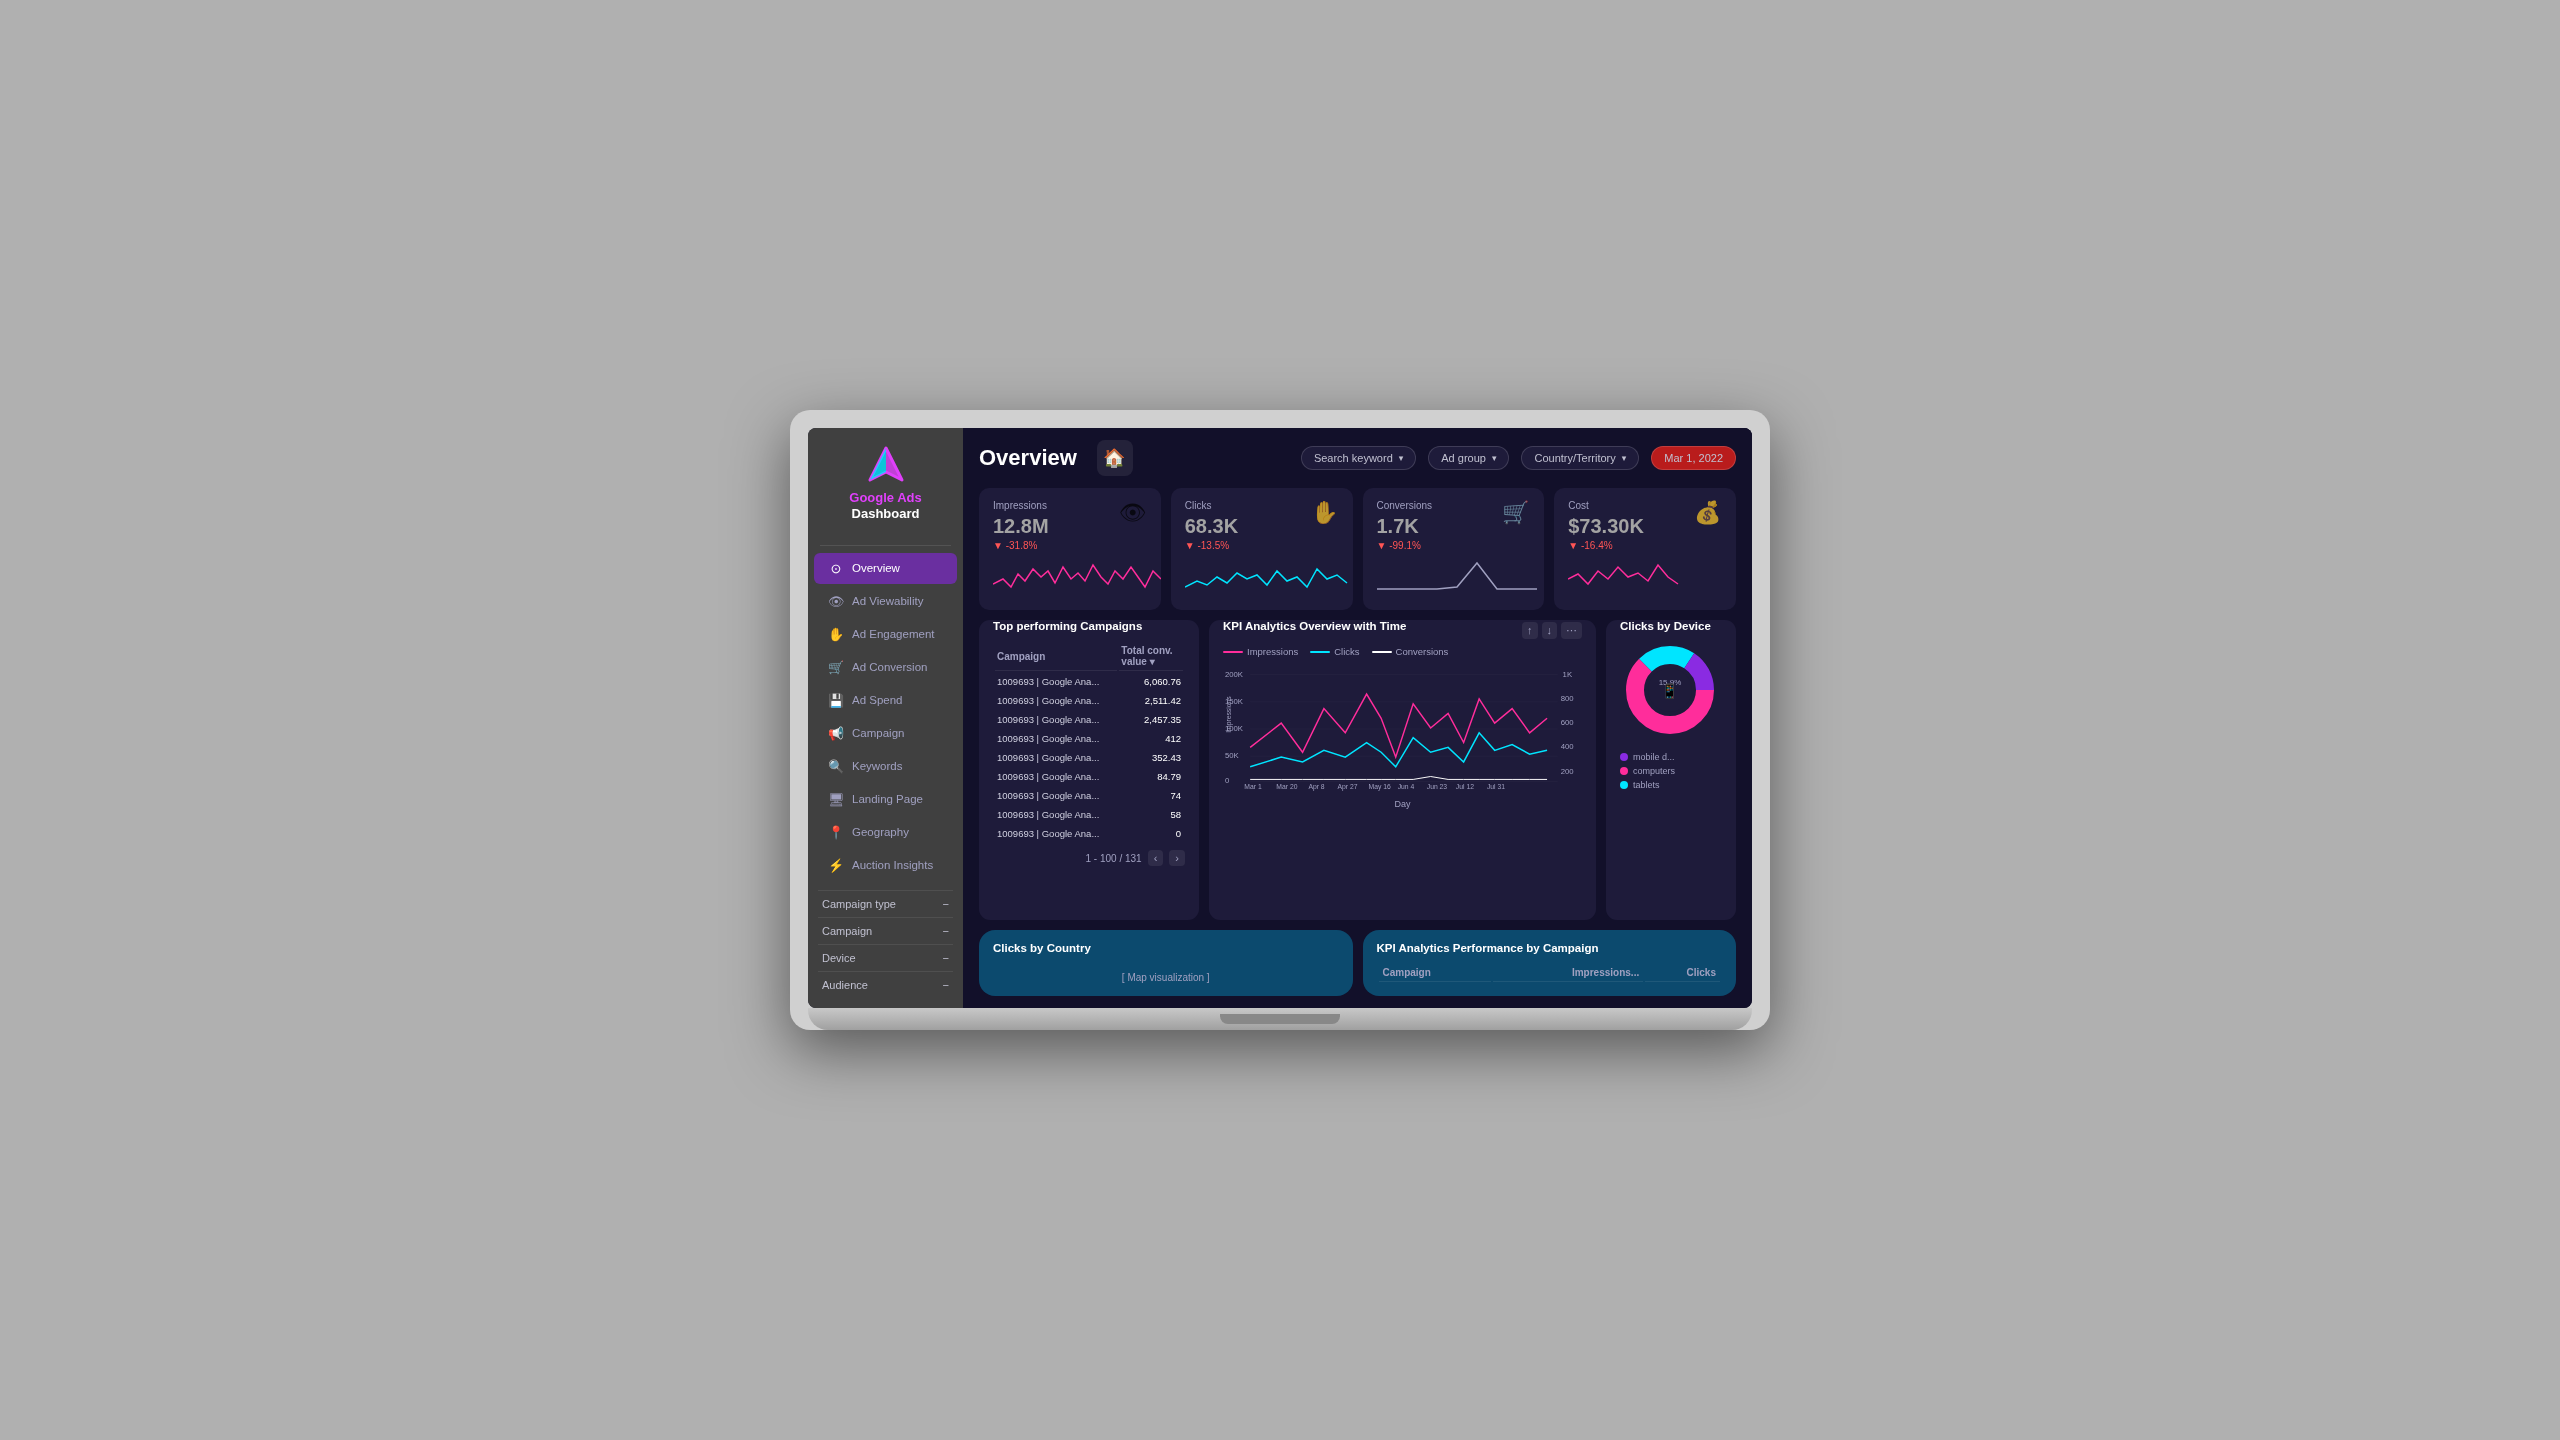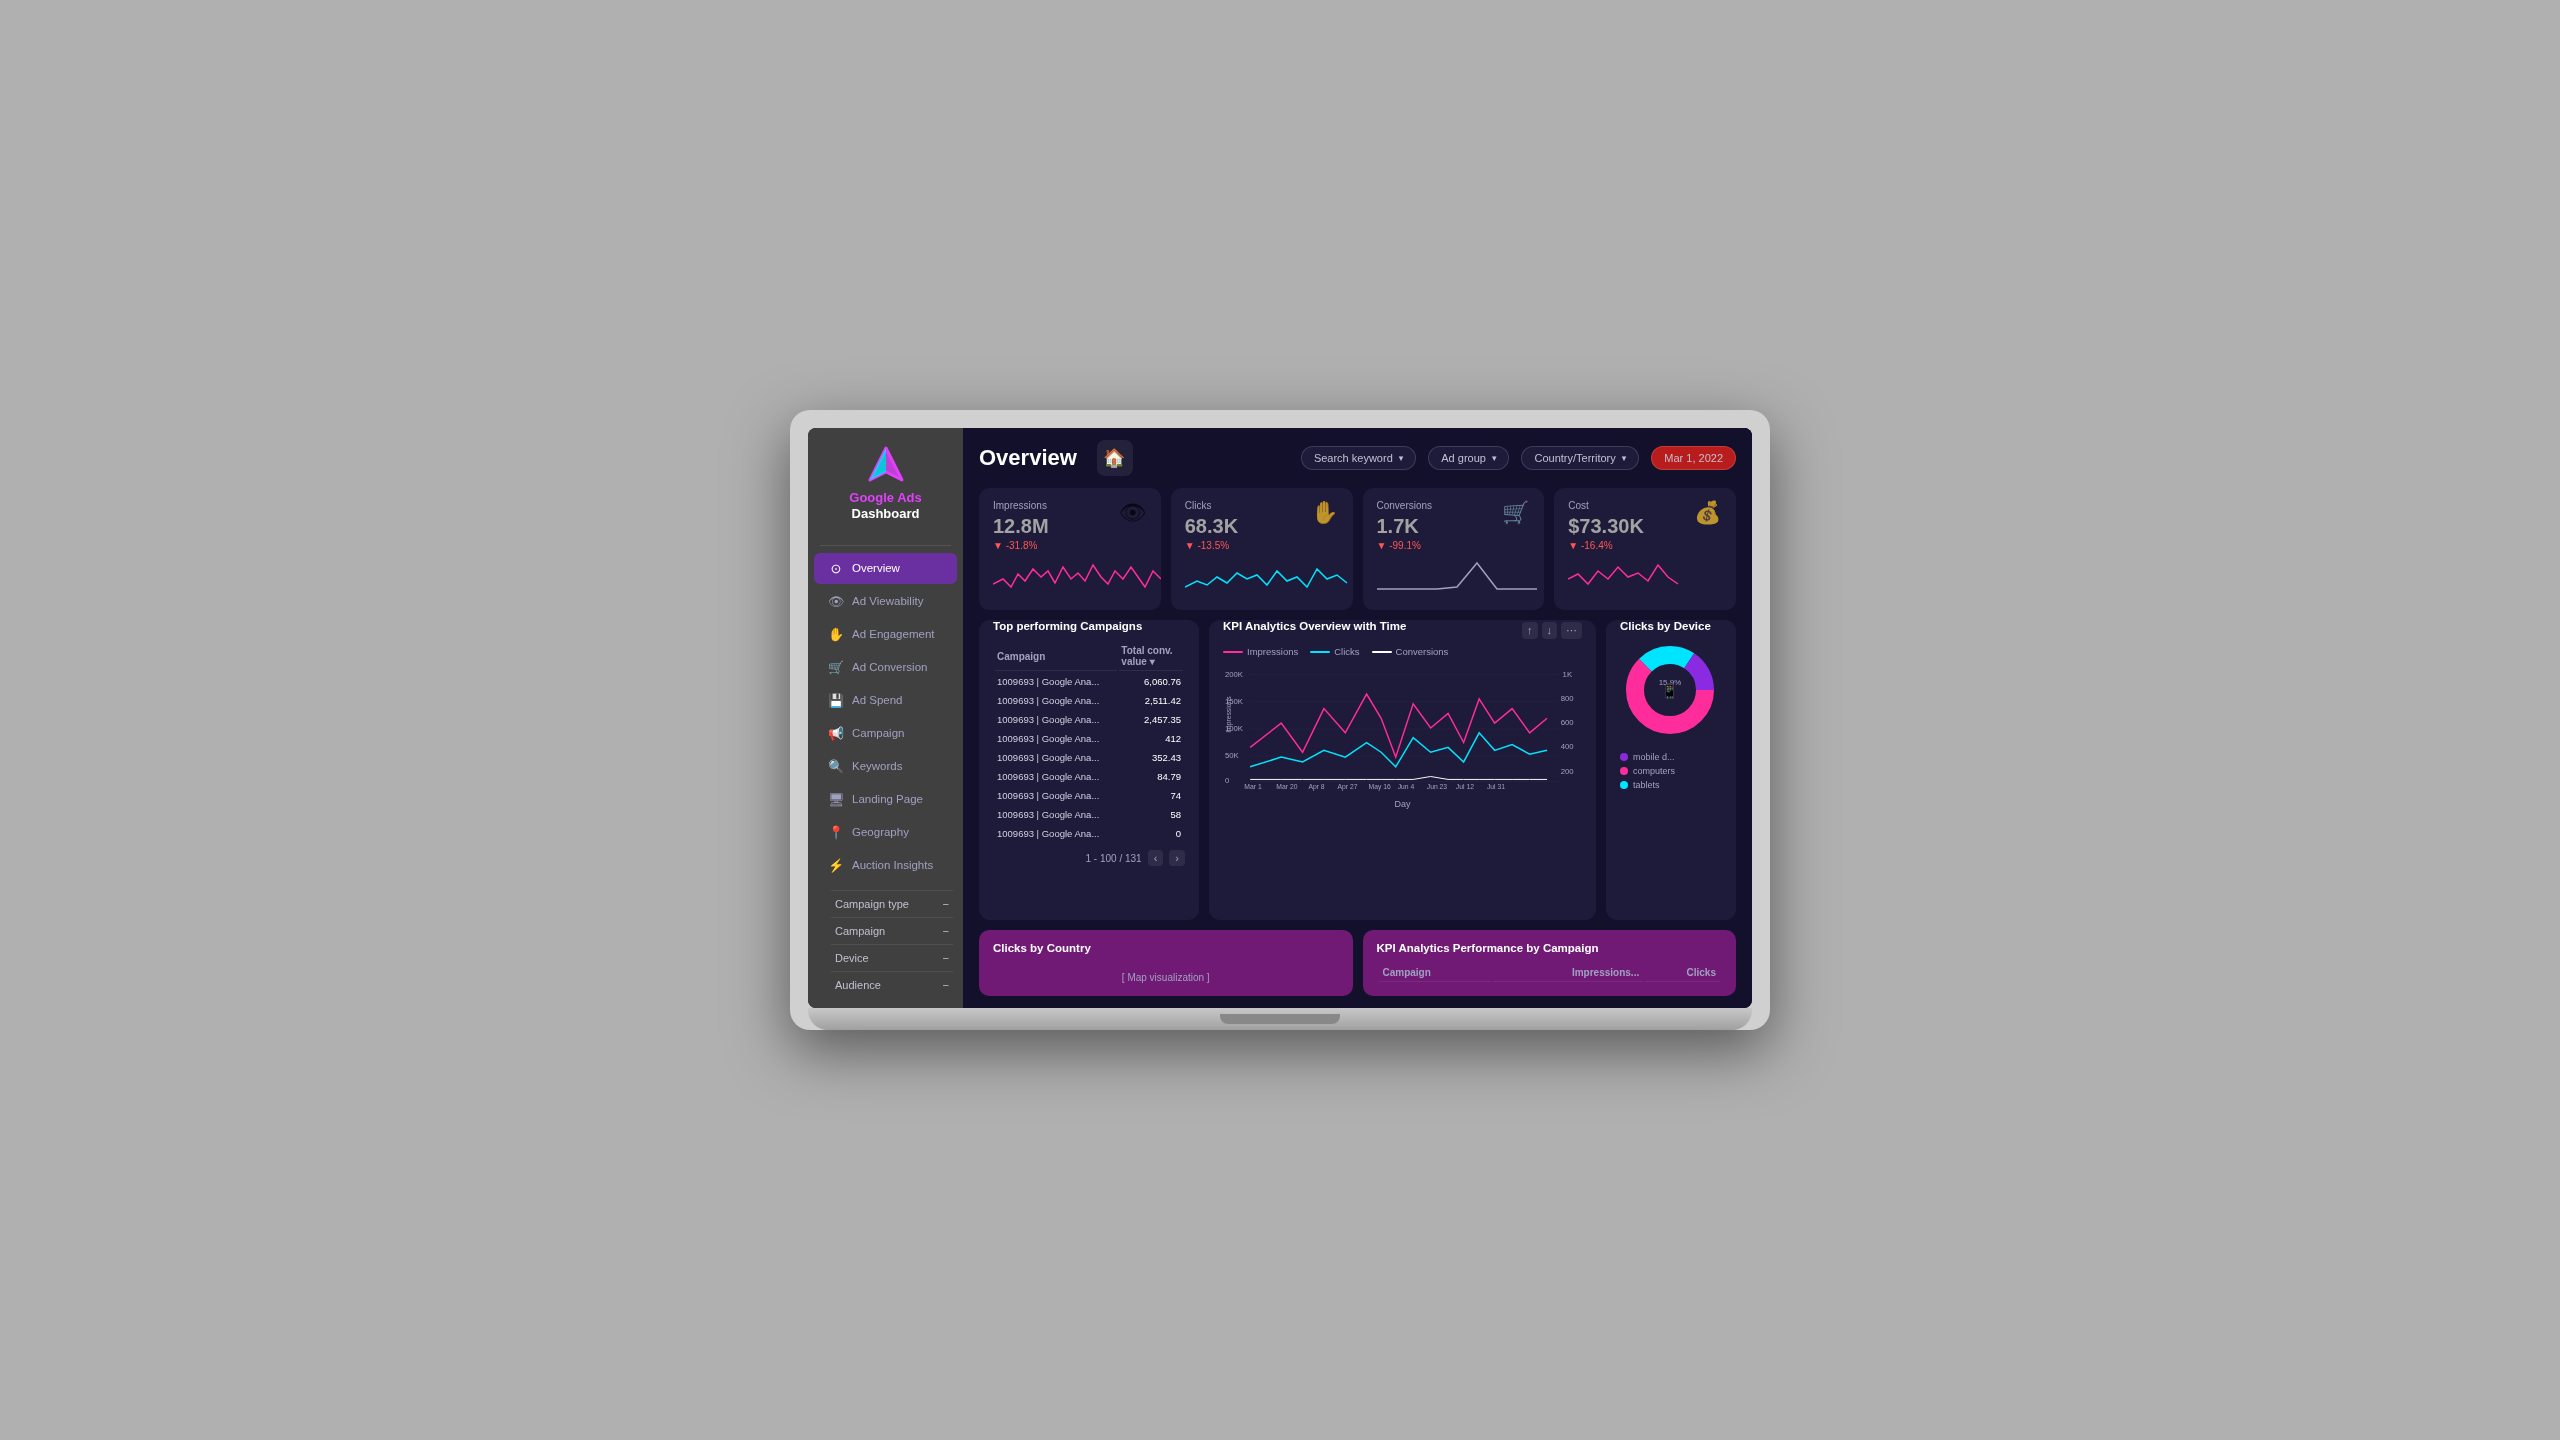--- a/index.html
+++ b/index.html
@@ -109,21 +109,20 @@
     }
     .filter-item {
       display: flex;
       justify-content: space-between;
       align-items: center;
       padding: 7px 4px;
       color: #a0a0c0;
       font-size: 11px;
       border-top: 1px solid rgba(255,255,255,0.08);
       cursor: pointer;
-      margin-left: 13px;
     }
     .filter-item span { color: #c0c0d0; }
 
     
     .main-content {
       flex: 1;
       background: #12102a;
       overflow-y: auto;
       display: flex;
       flex-direction: column;
@@ -346,22 +345,22 @@
     }
 
     
     .bottom-row {
       display: flex;
       gap: 10px;
       padding: 0 16px 12px 16px;
       flex-shrink: 0;
     }
     .bottom-card {
-      background: #701a75;
-      border-radius: 10px;
+      background: #0c4a6e;
+      border-radius: 16px;
       padding: 12px 14px;
       flex: 1;
     }
     .perf-table { width: 100%; font-size: 10px; }
     .perf-table th {
       color: #a0a0c0;
       text-align: left;
       padding: 3px 4px;
       font-weight: 600;
       border-bottom: 1px solid rgba(255,255,255,0.08);

